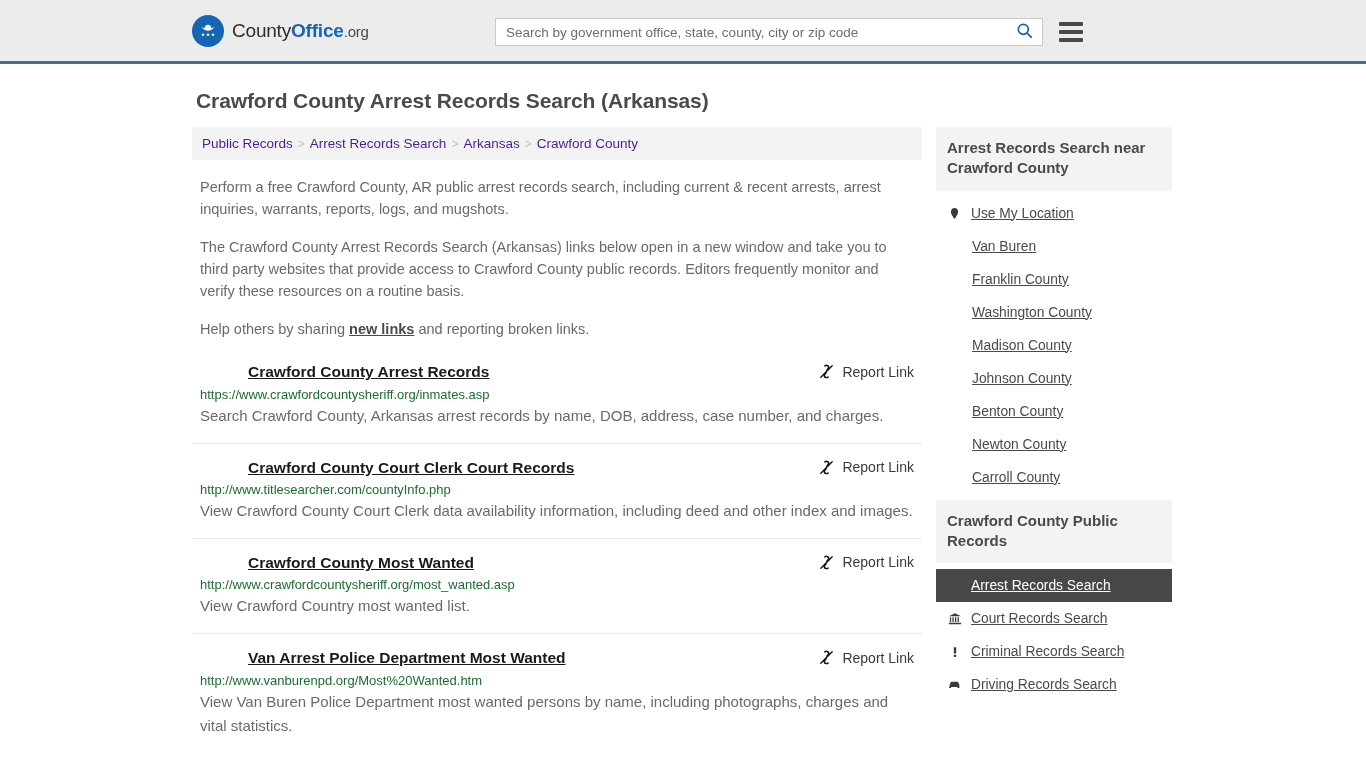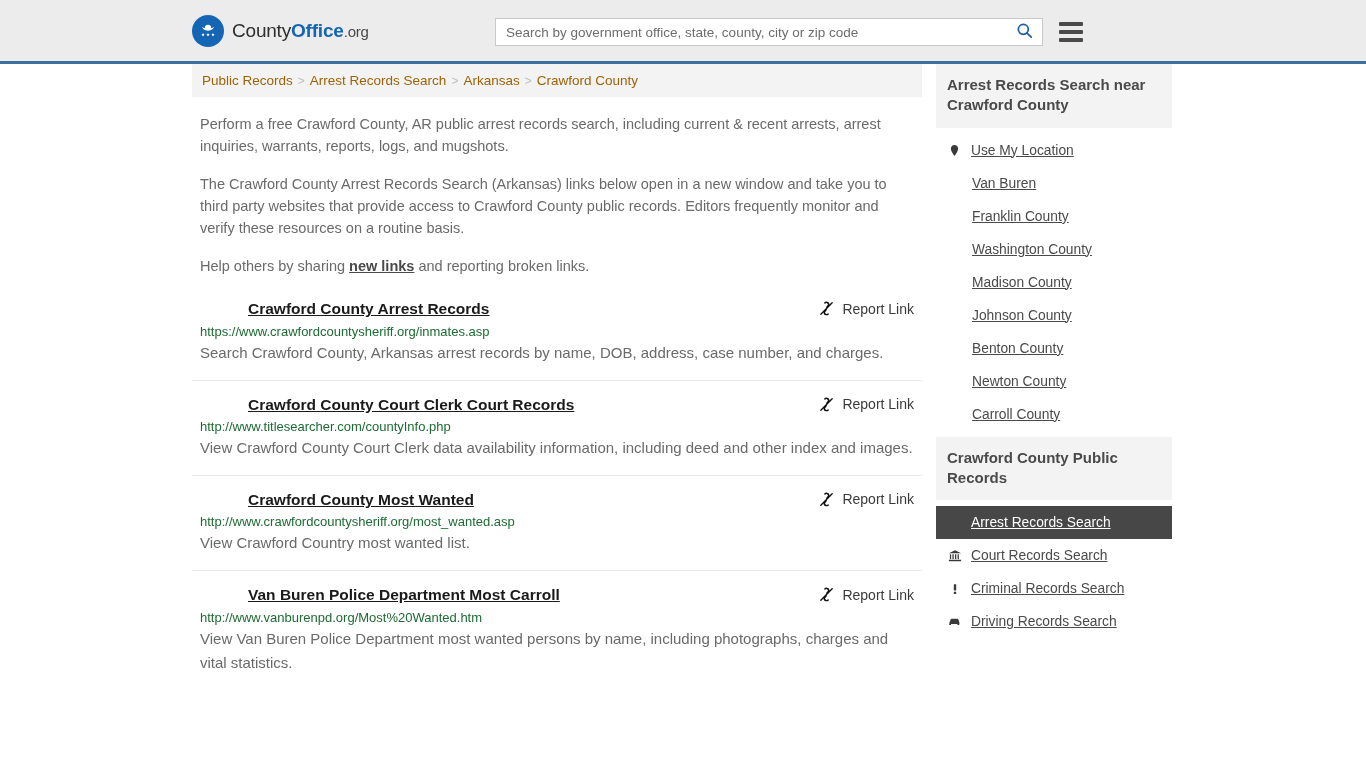--- a/index.html
+++ b/index.html
@@ -105,21 +105,21 @@
     background: #f3f3f3;
     padding: 9px 10px;
     font-size: 13.5px;
     color: #9a9a9a;
     display: flex;
     align-items: center;
     flex-wrap: wrap;
     gap: 4px;
   }
   .breadcrumb a {
-    color: #a16207;
+    color: #4c1d95;
     text-decoration: none;
     cursor: pointer;
   }
   .crumb-sep { color: #bdbdbd; font-size: 12px; padding: 0 1px; }
 
   
   .intro-block { padding: 0 8px 0 8px; }
   .intro-p {
     font-size: 14.5px;
     line-height: 1.52;
@@ -251,20 +251,21 @@
     <div class="hamburger">
       <span></span>
       <span></span>
       <span></span>
     </div>
   </div>
 </div>
 
 <div class="page">
 
+  <h1 class="page-title">Crawford County Arrest Records Search (Arkansas)</h1>
 
   <div class="columns">
 
     <div class="col-main">
 
       <div class="breadcrumb" id="breadcrumb">
           <a>Public Records</a>
           <span class="crumb-sep">&gt;</span>
           <a>Arrest Records Search</a>
           <span class="crumb-sep">&gt;</span>
@@ -340,21 +341,21 @@
                   </svg>
                 </span>
                 <span class="report-label">Report Link</span>
               </div>
             </div>
             <a class="result-url">http://www.crawfordcountysheriff.org/most_wanted.asp</a>
             <div class="result-desc">View Crawford Country most wanted list.</div>
           </div>
           <div class="result-item">
             <div class="result-head">
-              <a class="result-title">Van Buren Police Department Most Carroll</a>
+              <a class="result-title">Van Arrest Police Department Most Wanted</a>
               <div class="report-link">
                 <span style="display: flex;">
                   <svg width="17" height="17" viewBox="0 0 24 24">
                     <g fill="none" stroke="#111" stroke-width="1.9" stroke-linecap="round">
                       <path d="M9.6 4.2a3.1 3.1 0 1 1 4.4 4.4l-1.5 1.5"></path>
                       <path d="M14.4 19.8a3.1 3.1 0 1 1-4.4-4.4l1.5-1.5"></path>
                       <path d="M14.4 4.2a3.1 3.1 0 0 1 0 4.4l-1.5 1.5"></path>
                       <path d="M9.6 19.8a3.1 3.1 0 0 1 0-4.4l1.5-1.5"></path>
                       <line x1="4" y1="20" x2="20" y2="4"></line>
                     </g>

